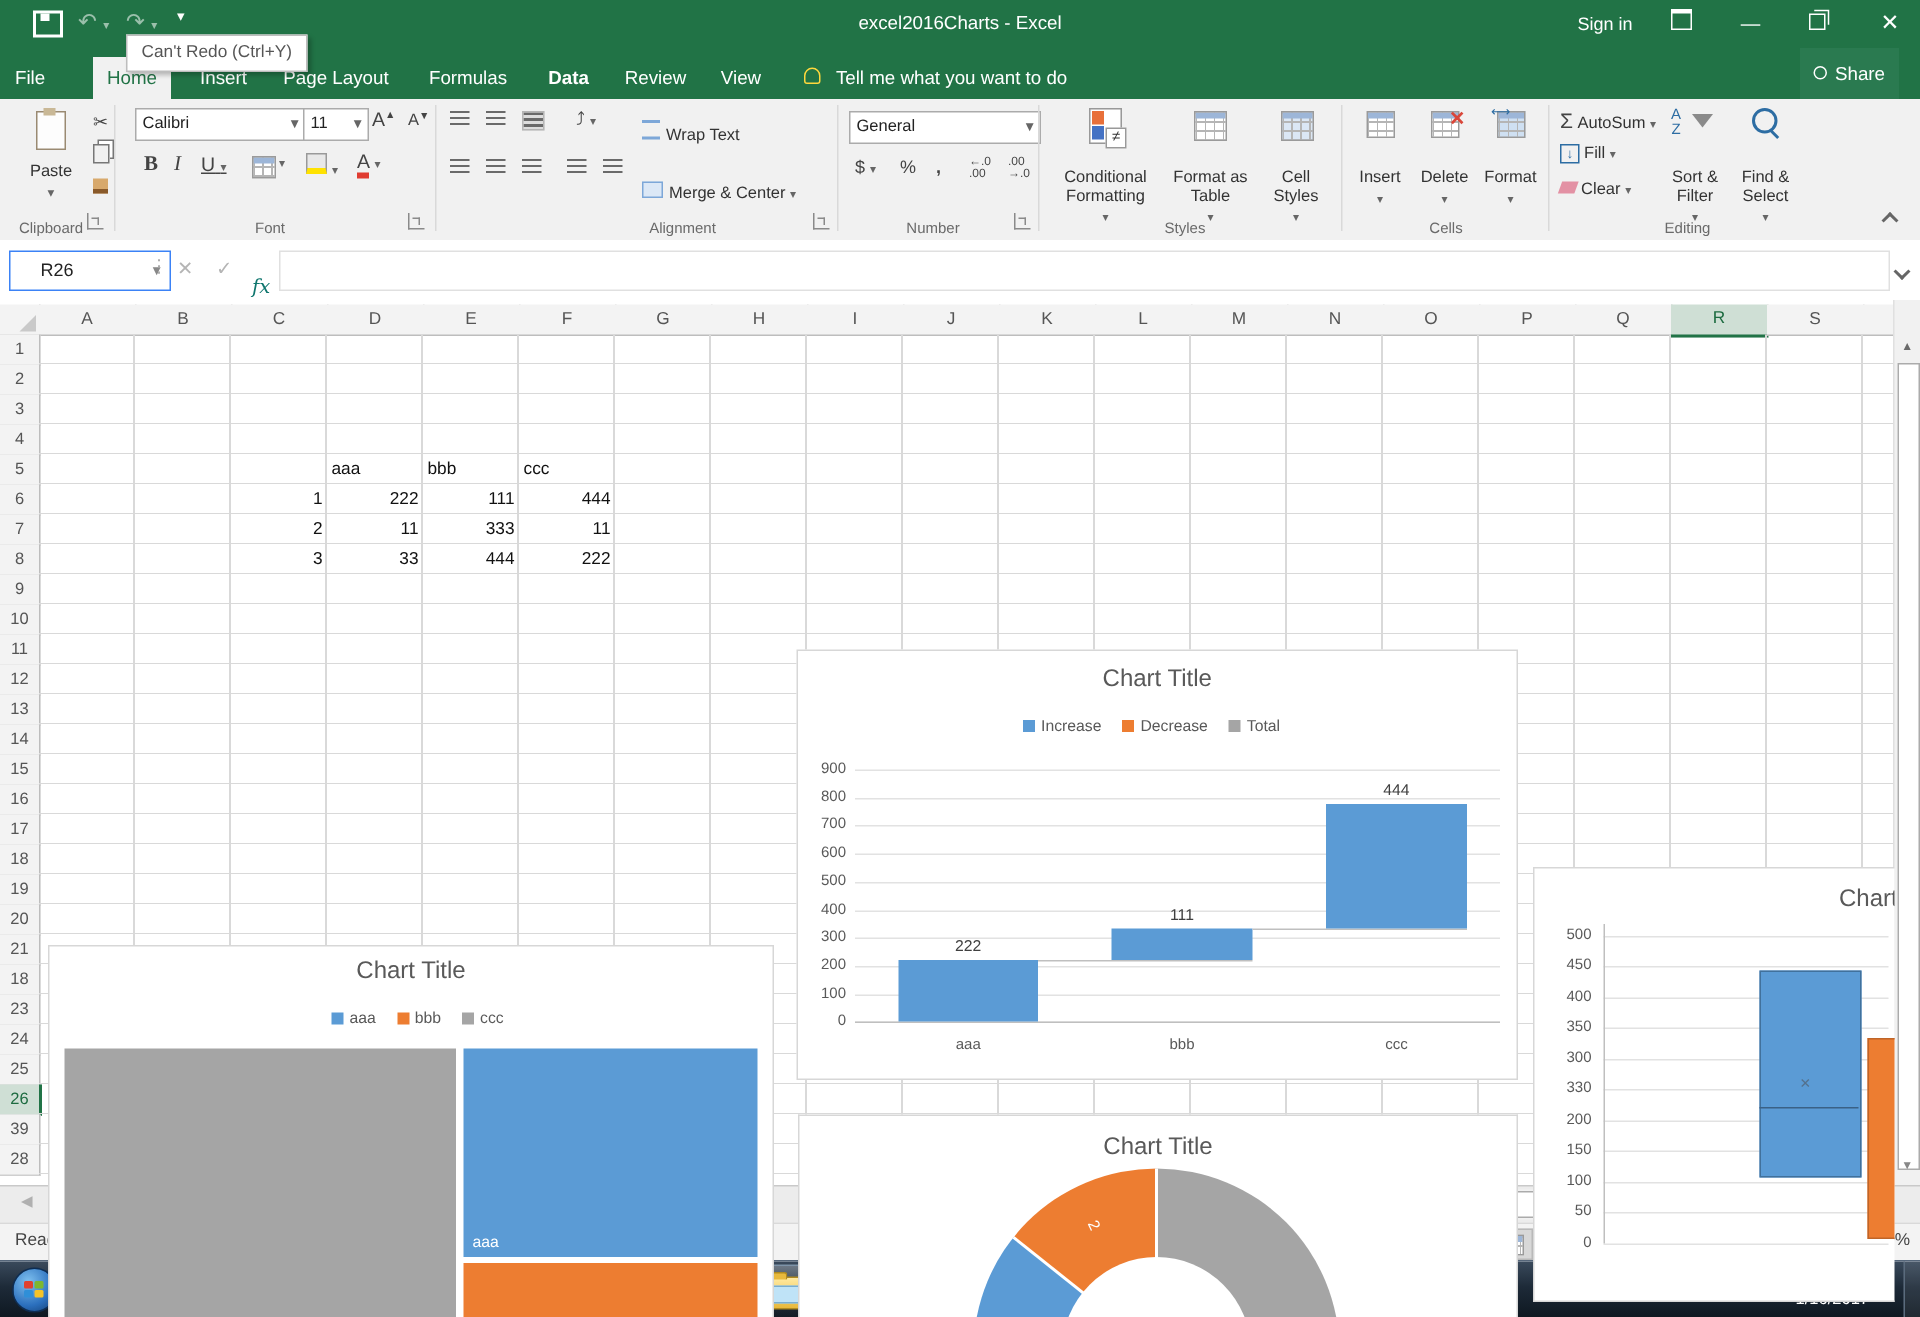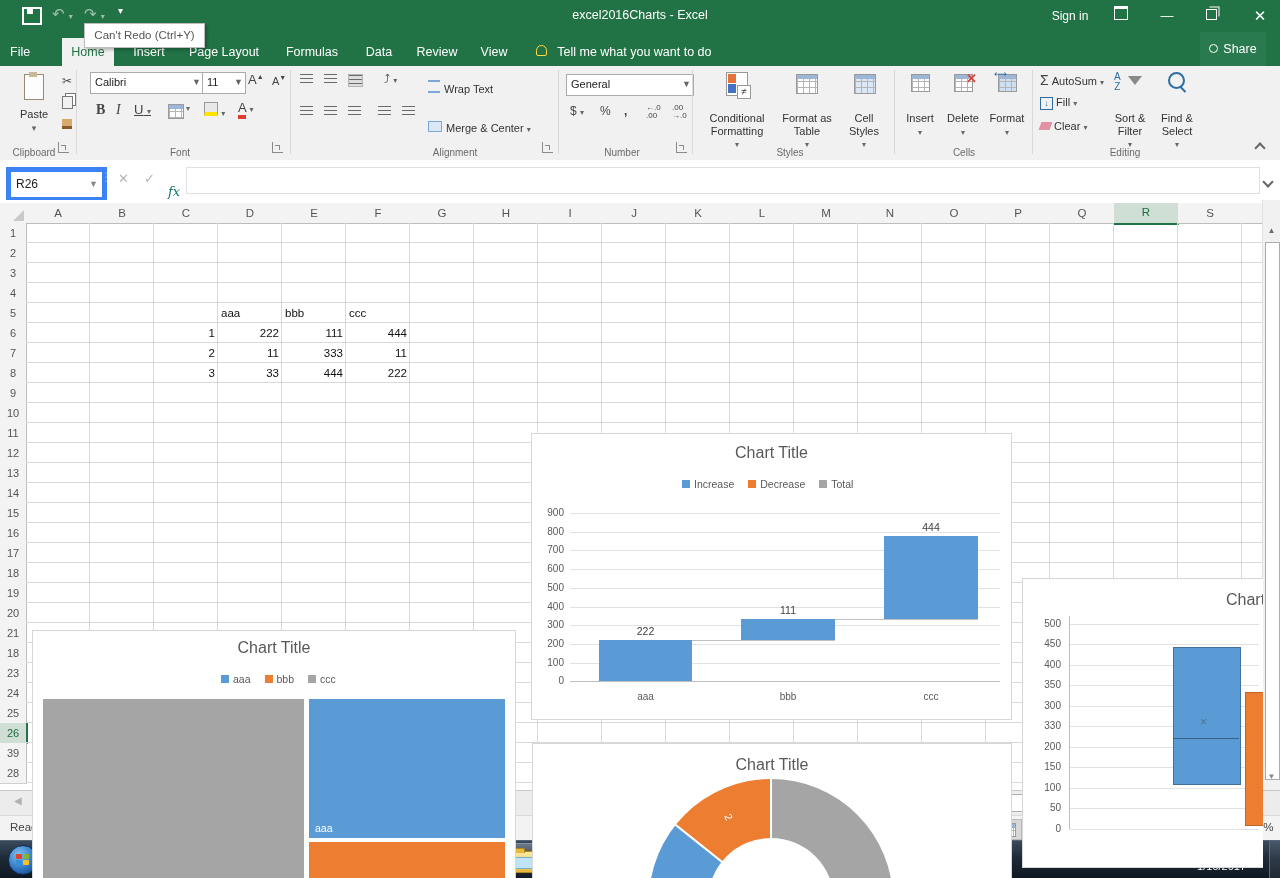--- a/index.html
+++ b/index.html
@@ -25,21 +25,21 @@
   .vsep{position:absolute;top:4px;height:84px;width:1px;background:#d9d9d9;}
   .bigbtn{position:absolute;text-align:center;font-size:11px;color:#333;line-height:13px;}
   .combo{position:absolute;background:#fff;border:1px solid #ababab;font-size:11px;color:#222;line-height:18px;padding-left:4px;}
   .combo .arr{position:absolute;right:2px;top:0;color:#666;font-size:9px;}
   .mini{position:absolute;font-size:12px;color:#444;}
   .launcher{position:absolute;width:10px;height:10px;border-left:1px solid #8a8a8a;border-bottom:1px solid #8a8a8a;}
   .launcher:after{content:"";position:absolute;left:2px;bottom:2px;width:4px;height:4px;border-right:1px solid #8a8a8a;border-top:1px solid #8a8a8a;}
 
   
   #fbar{left:0;top:160px;width:1280px;height:40px;background:#fff;border-bottom:1px solid #cfcfcf;}
-  #namebox{left:6px;top:7px;width:86px;height:25px;border:5px solid #3b82f6;background:#fff;font-size:12px;line-height:24px;padding-left:5px;color:#222;}
+  #namebox{left:6px;top:7px;width:86px;height:25px;border:1px solid #3b82f6;background:#fff;font-size:12px;line-height:24px;padding-left:20px;color:#222;}
   #fxinput{left:186px;top:7px;width:1072px;height:25px;border:1px solid #e0e0e0;background:#fff;}
 
   
   #sheet{left:0;top:200px;width:1262px;height:590px;background:#fff;}
   #corner{left:0;top:3px;width:26px;height:20px;background:#f3f3f3;border-right:1px solid #bdbdbd;border-bottom:1px solid #bdbdbd;}
   #corner:after{content:"";position:absolute;right:2px;bottom:2px;border-left:11px solid transparent;border-bottom:11px solid #c9c9c9;}
   .colhead{position:absolute;top:3px;height:20px;background:#f3f3f3;border-right:1px solid #cfcfcf;border-bottom:1px solid #bdbdbd;
            font-size:11.5px;color:#555;text-align:center;line-height:20px;}
   .colhead.sel{background:#cfdfd5;color:#1d6b40;border-bottom:2px solid #217346;line-height:19px;}
   .rowhead{position:absolute;left:0;width:26px;height:20px;background:#f3f3f3;border-right:1px solid #bdbdbd;border-bottom:1px solid #cfcfcf;
@@ -118,21 +118,21 @@
   <div class="winbtn" style="left:1240px;width:40px;font-size:15px;">✕</div>
 </div>
 
 <div id="tabrow" class="abs">
   <div id="tabs">
         <div class="tab" style="position: absolute; left: 10px; width: 42px; top: 6px; height: 28px; line-height: 28px; text-align: left; font-size: 12.5px;">File</div>
         <div class="tab active" style="position: absolute; left: 62px; width: 52px; top: 6px; height: 28px; line-height: 28px; text-align: center; font-size: 12.5px;">Home</div>
         <div class="tab" style="position: absolute; left: 122px; width: 54px; top: 6px; height: 28px; line-height: 28px; text-align: center; font-size: 12.5px;">Insert</div>
         <div class="tab" style="position: absolute; left: 182px; width: 84px; top: 6px; height: 28px; line-height: 28px; text-align: center; font-size: 12.5px;">Page Layout</div>
         <div class="tab" style="position: absolute; left: 282px; width: 60px; top: 6px; height: 28px; line-height: 28px; text-align: center; font-size: 12.5px;">Formulas</div>
-        <div class="tab" style="position: absolute; left: 356px; width: 46px; top: 6px; height: 28px; line-height: 28px; text-align: center; font-size: 12.5px;">Data</div>
+        <div class="tab" style="position: absolute; left: 356px; width: 46px; top: 6px; height: 28px; line-height: 28px; text-align: center; font-size: 12.5px; font-weight: bold;">Data</div>
         <div class="tab" style="position: absolute; left: 410px; width: 54px; top: 6px; height: 28px; line-height: 28px; text-align: center; font-size: 12.5px;">Review</div>
         <div class="tab" style="position: absolute; left: 472px; width: 44px; top: 6px; height: 28px; line-height: 28px; text-align: center; font-size: 12.5px;">View</div>
       </div>
   <div class="abs" style="left:536px;top:8px;height:24px;color:#fff;font-size:12.5px;line-height:24px;">
     <span style="display:inline-block;width:9px;height:9px;border:1.5px solid #ffd83d;border-radius:50% 50% 2px 2px;margin-right:7px;"></span>
     <span>Tell me what you want to do</span>
   </div>
   <div class="abs" style="left:1200px;top:0;width:66px;height:34px;background:#2a7a50;color:#fff;text-align:center;font-size:12.5px;line-height:34px;">
     <span style="display:inline-block;width:7px;height:7px;border:1.5px solid #fff;border-radius:50%;margin-right:5px;"></span><span>Share</span>
   </div>

